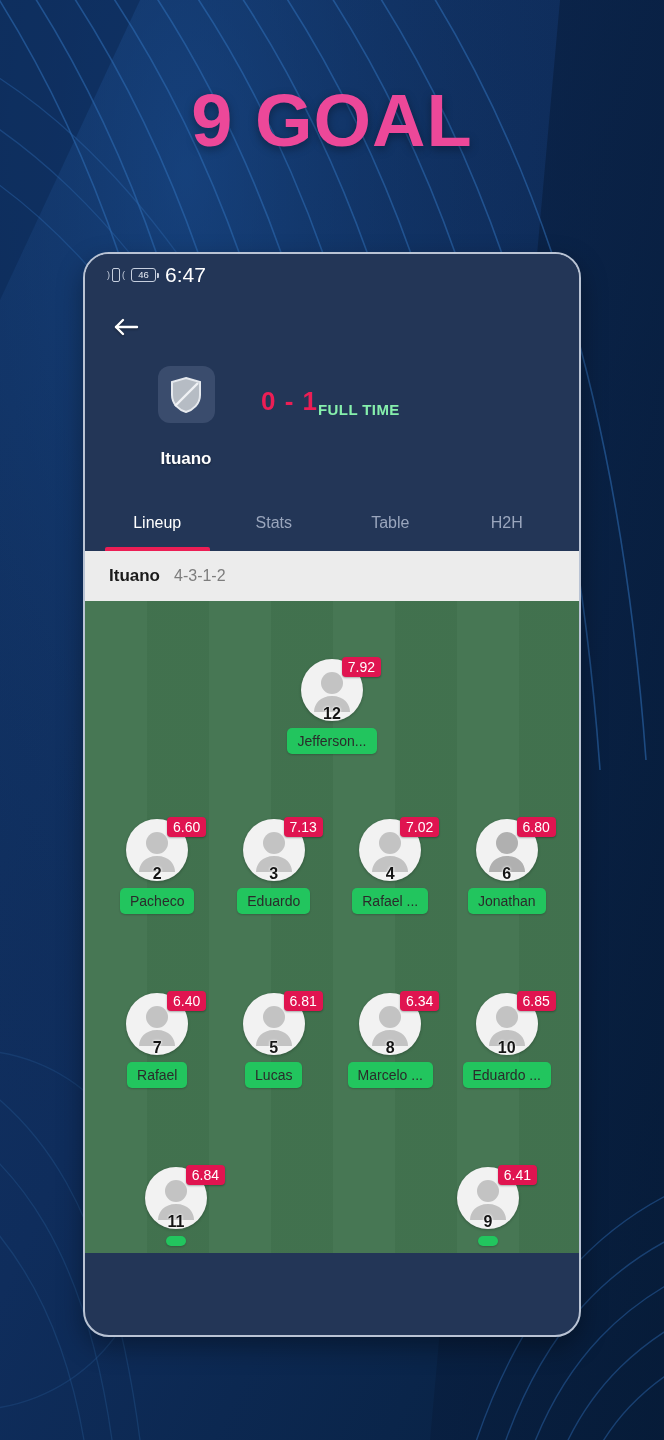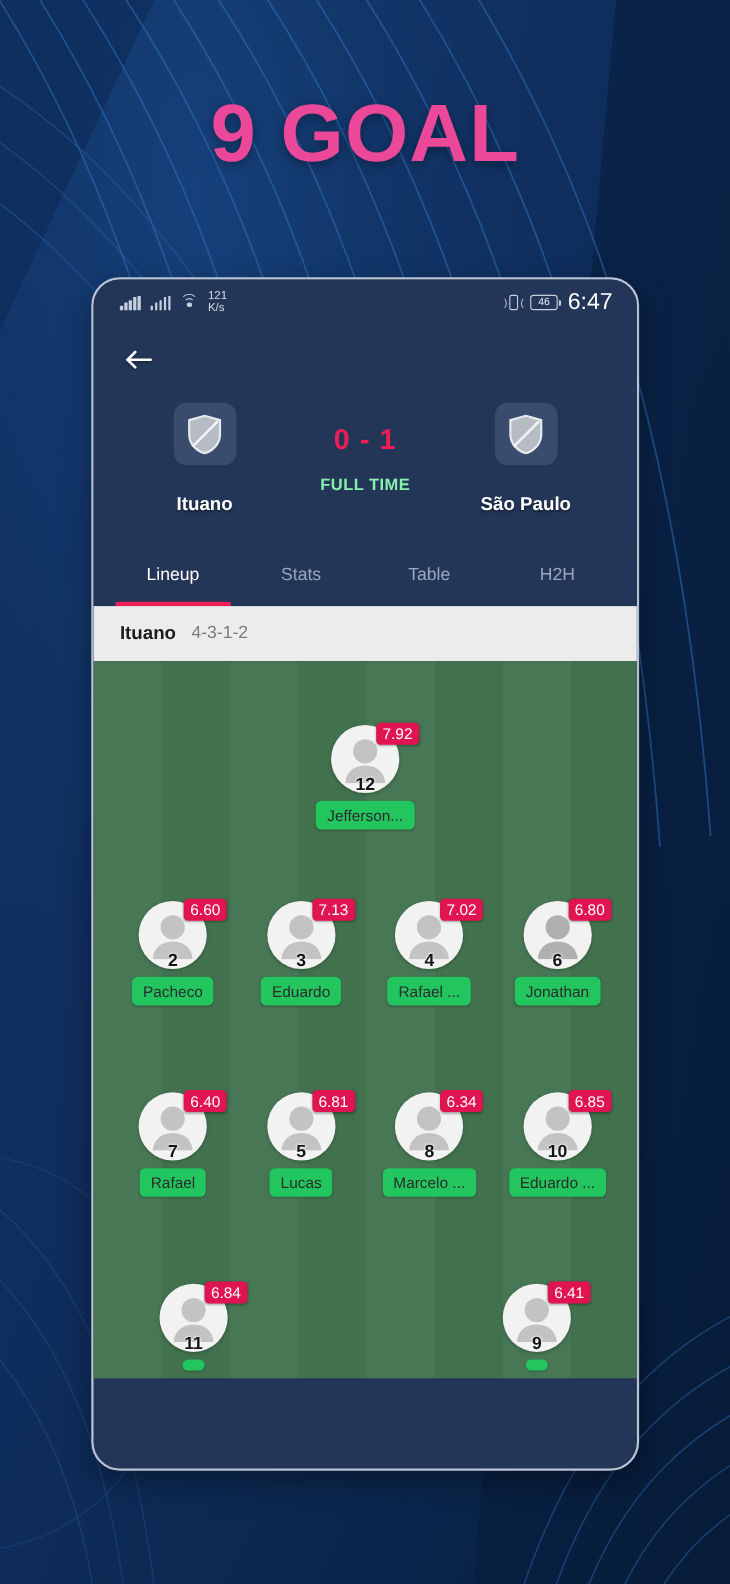--- a/index.html
+++ b/index.html
@@ -85,21 +85,21 @@
   .score-row { display:flex; align-items:flex-start; justify-content:space-between; padding:0 26px;}
   .team { width:150px; display:flex; flex-direction:column; align-items:center; }
   .crest {
     width:57px; height:57px; border-radius:12px; background:#3a4c6d;
     display:flex; align-items:center; justify-content:center;
   }
   .team-name {
     margin-top:26px; color:#ffffff; font-size:17px; font-weight:bold;
     text-shadow:0 1px 2px rgba(0,0,0,.4);
   }
-  .center-col { flex:1; display:flex; flex-direction:column; align-items:center; padding-top:18px;}
+  .center-col { flex:1; display:flex; align-items:center; padding-top:18px;}
   .score { font-size:26px; font-weight:bold; color:#ec1e55; letter-spacing:1px;}
   .ftime { margin-top:17px; font-size:15px; font-weight:bold; color:#86efac; letter-spacing:.4px;}
 
   
   .tabs { display:flex; align-items:stretch; background:#233657; height:56px; padding:0 14px;}
   .tab {
     flex:1; display:flex; align-items:center; justify-content:center;
     color:#9aa6bd; font-size:16px; position:relative; cursor:pointer;
   }
   .tab.active { color:#ffffff; }
@@ -217,45 +217,20 @@
     </g>
     <circle cx="-30" cy="1230" r="180" fill="none" stroke="#24578f" stroke-width="1.4" opacity=".35"></circle>
   </svg>
 </div>
 
 <div class="headline">9 GOAL</div>
 
 <div class="phone">
 
   <div class="statusbar">
-    <div class="sb-left">
-      <span class="bars">
-          <i></i>
-          <i></i>
-          <i></i>
-          <i></i>
-          <i></i>
-        </span>
-      <span class="bars">
-          <i></i>
-          <i></i>
-          <i></i>
-          <i></i>
-          <i></i>
-        </span>
-      <span class="wifi">
-          <span></span>
-          <span></span>
-          <span></span>
-        </span>
-      <span class="netspeed">
-        <div>121</div>
-        <div>K/s</div>
-      </span>
-    </div>
     <div class="sb-right">
       <span class="vibe">
           <em class="l">)</em>
           <b></b>
           <em class="r">(</em>
         </span>
       <span class="battery">46</span>
       <span class="clock">6:47</span>
     </div>
   </div>
@@ -279,29 +254,20 @@
           </svg>
         </div>
         <div class="team-name">Ituano</div>
       </div>
 
       <div class="center-col">
         <div class="score">0 - 1</div>
         <div class="ftime">FULL TIME</div>
       </div>
 
-      <div class="team">
-        <div class="crest">
-          <svg width="34" height="38" viewBox="0 0 34 38">
-            <path d="M17 2 L31 6 V19 C31 28 24 34 17 36 C10 34 3 28 3 19 V6 Z" fill="#b6bcc4" stroke="#e6e9ee" stroke-width="2"></path>
-            <path d="M6 30 L29 7" stroke="#f0f2f5" stroke-width="2.4" fill="none"></path>
-          </svg>
-        </div>
-        <div class="team-name">São Paulo</div>
-      </div>
     </div>
   </div>
 
   <div class="tabs">
     <div class="tab active">Lineup</div>
     <div class="tab">Stats</div>
     <div class="tab">Table</div>
     <div class="tab">H2H</div>
   </div>
 

